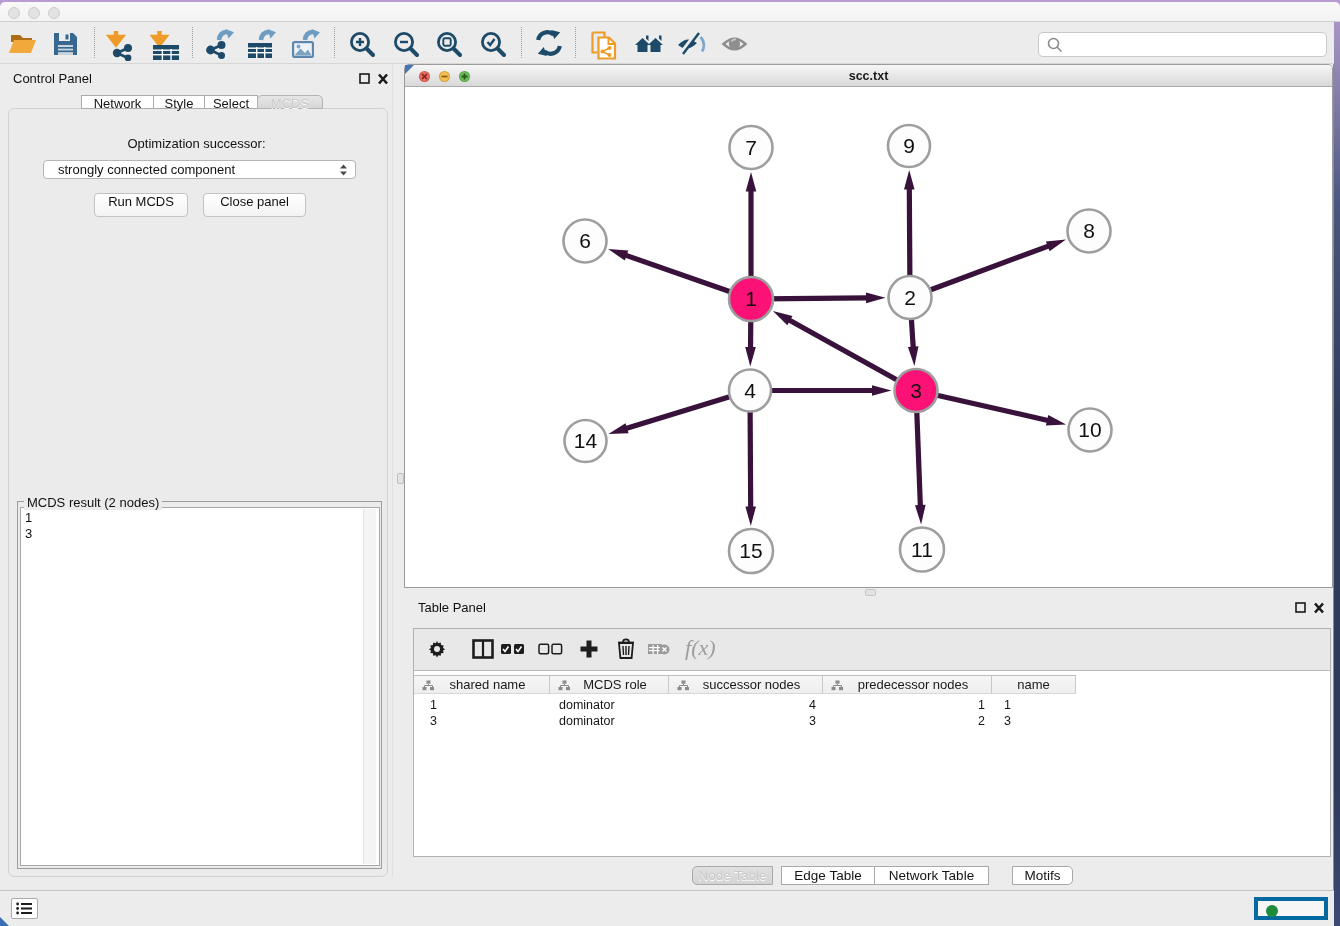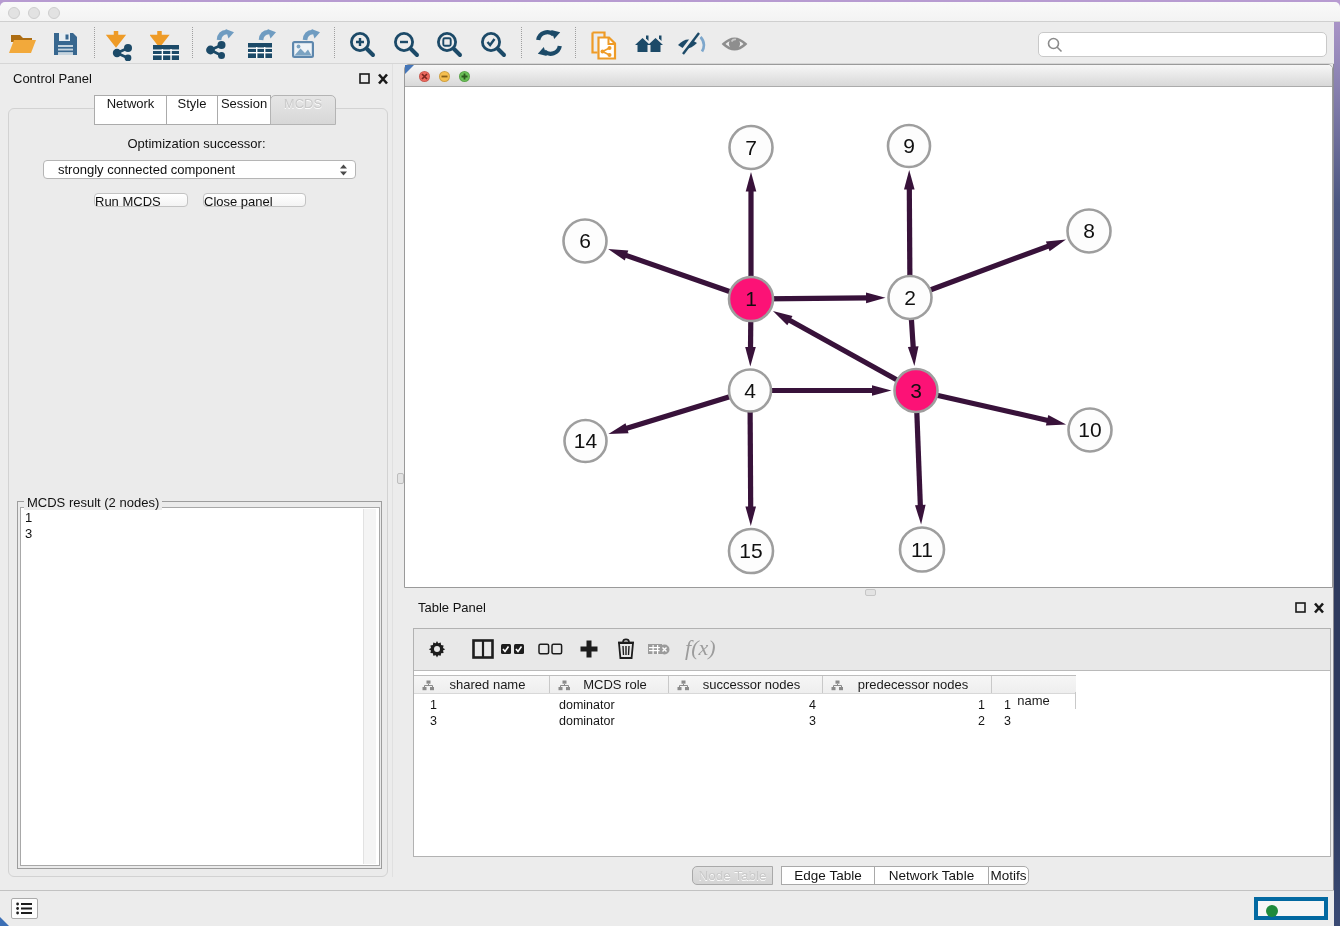--- a/index.html
+++ b/index.html
@@ -9,25 +9,25 @@
   #titlebar { left:0; top:2px; width:1340px; height:20px; background:linear-gradient(#f9f9f9,#f3f3f3); border-bottom:1px solid #cfcfcf; border-radius:5px 5px 0 0; }
   .tl-dot { position:absolute; top:5px; width:12px; height:12px; border-radius:50%; background:#e2e2e2; border:1px solid #cecece; }
   #win-title { position:absolute; top:2px; width:100%; text-align:center; font-size:13px; color:#a2a2a2; }
   #toolbar { left:0; top:22px; width:1334px; height:42px; background:#ececec; border-bottom:1px solid #d6d6d6; }
   .tsep { position:absolute; top:5px; height:31px; width:0; border-left:1px dotted #9f9f9f; }
   .ticon { position:absolute; top:7px; }
   #searchbox { position:absolute; left:1038px; top:10px; width:289px; height:25px; background:#fff; border:1px solid #c9c9c9; border-radius:5px; }
   
   #cp-title { left:13px; top:71px; font-size:13px; color:#111; }
   
-  .tab { position:absolute; top:95px; height:30px; background:#fff; border:1px solid #ababab; font-size:13px; color:#141414; text-align:center; line-height:16px;margin-left:13px; }
+  .tab { position:absolute; top:95px; height:14px; background:#fff; border:1px solid #ababab; font-size:13px; color:#141414; text-align:center; line-height:16px; }
   #cp-pane { left:8px; top:108px; width:380px; height:769px; background:#ebebeb; border:1px solid #d2d2d2; border-radius:6px; }
   #opt-label { left:0px; top:136px; width:393px; text-align:center; font-size:13px; color:#111; }
   #dropdown { left:43px; top:160px; width:313px; height:19px; background:#fff; border:1px solid #b5b5b5; border-radius:4px; font-size:13px; color:#111; line-height:17px; padding-left:14px; }
-  .btn { position:absolute; top:193px; height:14px; background:linear-gradient(#ffffff,#f3f3f3); border:1px solid #c3c3c3; border-radius:4px; font-size:13px; color:#111; text-align:left; line-height:16px; }
+  .btn { position:absolute; top:193px; height:24px; background:linear-gradient(#ffffff,#f3f3f3); border:1px solid #c3c3c3; border-radius:4px; font-size:13px; color:#111; text-align:center; line-height:16px; }
   
   #mcds-fs { left:17px; top:501px; width:365px; height:368px; border:1px solid #9d9d9d; }
   #mcds-legend { left:24px; top:495px; background:#ebebeb; padding:0 3px; font-size:13px; color:#111; }
   #mcds-white { left:20px; top:507px; width:360px; height:359px; background:#fff; border:1px solid #a8a8a8; font-size:13px; color:#111; }
   
   #vsplit-line { left:392px; top:64px; width:1px; height:813px; background:#e0e0e0; }
   #vsplit-grip { left:397px; top:473px; width:7px; height:11px; background:#e3e3e3; border:1px solid #bdbdbd; border-radius:2px; }
   
   #net-win { left:404px; top:64px; width:929px; height:524px; border:1px solid #9a9a9a; border-radius:5px 5px 0 0; background:#fff; }
   #net-title { position:absolute; left:0; top:0; width:100%; height:22px; background:linear-gradient(#f7f7f7,#d8d8d8); border-bottom:1px solid #ababab; border-radius:4px 4px 0 0; }
@@ -184,21 +184,21 @@
     </div>
 </div>
 <div class="abs" id="cp-title">Control Panel</div>
 <svg class="abs" width="30" height="12" viewBox="0 0 30 12" style="left:359px;top:73px;">
     <rect x="1" y="1" width="9" height="9" fill="none" stroke="#1a1a1a" stroke-width="1.6"></rect>
     <path d="M20 1.5 L28 10.5 M28 1.5 L20 10.5" stroke="#1a1a1a" stroke-width="2.6"></path>
   </svg>
 <div class="abs" id="cp-pane"></div>
 <div class="tab" style="left:81px;width:73px;">Network</div>
 <div class="tab" style="left:153px;width:52px;">Style</div>
-<div class="tab" style="left:204px;width:54px;">Session</div>
+<div class="tab" style="left:204px;width:54px;">Select</div>
 <div class="tab etched" style="left:257px;width:66px;background:linear-gradient(#e6e6e6,#d7d7d7);border-radius:5px 5px 0 0;border-color:#b4b4b4;">MCDS</div>
 <div class="abs" id="opt-label">Optimization successor:</div>
 <div class="abs" id="dropdown">strongly connected component<svg width="11" height="14" viewBox="0 0 11 14" style="position:absolute;right:6px;top:2px;">
       <path d="M2 5.5 L5.5 1.5 L9 5.5 z M2 8.5 L5.5 12.5 L9 8.5 z" fill="#4a4a4a"></path>
     </svg></div>
 <div class="btn" style="left:94px;width:94px;">Run MCDS</div>
 <div class="btn" style="left:203px;width:103px;">Close panel</div>
 <div class="abs" id="mcds-fs"></div>
 <div class="abs" id="mcds-white">
     <div style="padding:2px 0 0 4px; line-height:16px;">1<br>3</div>
@@ -220,20 +220,21 @@
     <div class="tlight" style="left:34px;background:#f6bf4f;border:1px solid rgba(0,0,0,0.15);">
       <svg width="9" height="9" viewBox="0 0 9 9" style="position:absolute;left:0px;top:0px;">
           <path d="M1.5 4.5 h6" stroke="#8a6117" stroke-width="1.8"></path>
         </svg>
     </div>
     <div class="tlight" style="left:54px;background:#6bc158;border:1px solid rgba(0,0,0,0.15);">
       <svg width="9" height="9" viewBox="0 0 9 9" style="position:absolute;left:0px;top:0px;">
           <path d="M1.5 4.5 h6 M4.5 1.5 v6" stroke="#2c5a1f" stroke-width="1.8"></path>
         </svg>
     </div>
+    <div id="net-name">scc.txt</div>
   </div>
   <svg width="927" height="501" viewBox="0 0 927 501" style="position:absolute;left:0;top:22px;" font-family="Liberation Sans, sans-serif">
       <line x1="346.0" y1="212.0" x2="346.0" y2="102.5" stroke="#38123a" stroke-width="5.2"></line>
 <polygon points="346.0,85.0 351.3,104.5 340.7,104.5" fill="#38123a"></polygon>
 <line x1="346.0" y1="212.0" x2="219.6" y2="167.9" stroke="#38123a" stroke-width="5.2"></line>
 <polygon points="203.1,162.1 223.3,163.5 219.8,173.5" fill="#38123a"></polygon>
 <line x1="346.0" y1="212.0" x2="463.0" y2="210.9" stroke="#38123a" stroke-width="5.2"></line>
 <polygon points="480.5,210.7 461.1,216.2 461.0,205.6" fill="#38123a"></polygon>
 <line x1="346.0" y1="212.0" x2="345.5" y2="262.0" stroke="#38123a" stroke-width="5.2"></line>
 <polygon points="345.3,279.5 340.2,259.9 350.8,260.1" fill="#38123a"></polygon>
@@ -346,37 +347,37 @@
           <rect x="0.5" y="7" width="4" height="3.2" fill="#8a8a8a"></rect>
           <rect x="8" y="7" width="4" height="3.2" fill="#8a8a8a"></rect>
           <path d="M6.5 4 v2 M2.5 7 v-1.5 h8 V7" stroke="#8a8a8a" stroke-width="1" fill="none"></path>
         </svg><span style="position:relative;left:6px;">successor nodes</span></div>
     <div class="th" style="left:409px;width:169px;"><svg width="13" height="11" viewBox="0 0 13 11" style="position:absolute;left:8px;top:4px;">
           <rect x="4.5" y="0.5" width="4" height="3.2" fill="#8a8a8a"></rect>
           <rect x="0.5" y="7" width="4" height="3.2" fill="#8a8a8a"></rect>
           <rect x="8" y="7" width="4" height="3.2" fill="#8a8a8a"></rect>
           <path d="M6.5 4 v2 M2.5 7 v-1.5 h8 V7" stroke="#8a8a8a" stroke-width="1" fill="none"></path>
         </svg><span style="position:relative;left:6px;">predecessor nodes</span></div>
-    <div class="th" style="left:578px;width:84px;margin-top:16px;"><span style="position:relative;left:0px;">name</span></div>
+    <div class="th" style="left:578px;width:84px;"><span style="position:relative;left:0px;">name</span></div>
   </div>
   <div class="td" style="left:16px;top:69px;">1</div>
   <div class="td" style="left:145px;top:69px;">dominator</div>
   <div class="td" style="left:355px;top:69px;width:47px;text-align:right;">4</div>
   <div class="td" style="left:520px;top:69px;width:51px;text-align:right;">1</div>
   <div class="td" style="left:590px;top:69px;">1</div>
   <div class="td" style="left:16px;top:85px;">3</div>
   <div class="td" style="left:145px;top:85px;">dominator</div>
   <div class="td" style="left:355px;top:85px;width:47px;text-align:right;">3</div>
   <div class="td" style="left:520px;top:85px;width:51px;text-align:right;">2</div>
   <div class="td" style="left:590px;top:85px;">3</div>
 </div>
 <div class="btab etched" style="left:692px;width:81px;background:linear-gradient(#e0e0e0,#d4d4d4);border-radius:5px 0 0 5px;">Node Table</div>
 <div class="btab" style="left:781px;width:94px;">Edge Table</div>
 <div class="btab" style="left:874px;width:115px;">Network Table</div>
-<div class="btab" style="left:988px;width:41px;border-radius:0 5px 5px 0;">Motifs</div>
+<div class="btab" style="left:1012px;width:61px;border-radius:0 5px 5px 0;">Motifs</div>
 <div class="abs" id="statusbar"></div>
 <div class="abs" id="list-btn">
     <svg width="17" height="13" viewBox="0 0 17 13" style="position:absolute;left:4px;top:3px;">
       <circle cx="1.6" cy="2" r="1.4" fill="#1d1d1d"></circle>
       <circle cx="1.6" cy="6.5" r="1.4" fill="#1d1d1d"></circle>
       <circle cx="1.6" cy="11" r="1.4" fill="#1d1d1d"></circle>
       <path d="M5 2 h11 M5 6.5 h11 M5 11 h11" stroke="#1d1d1d" stroke-width="2"></path>
     </svg>
   </div>
 <div class="abs" id="mem-btn"><span style="display:inline-block;width:12px;height:12px;border-radius:50%;background:#1e8a3c;vertical-align:-2px;margin:0 5px 0 8px;"></span>Memory</div>

